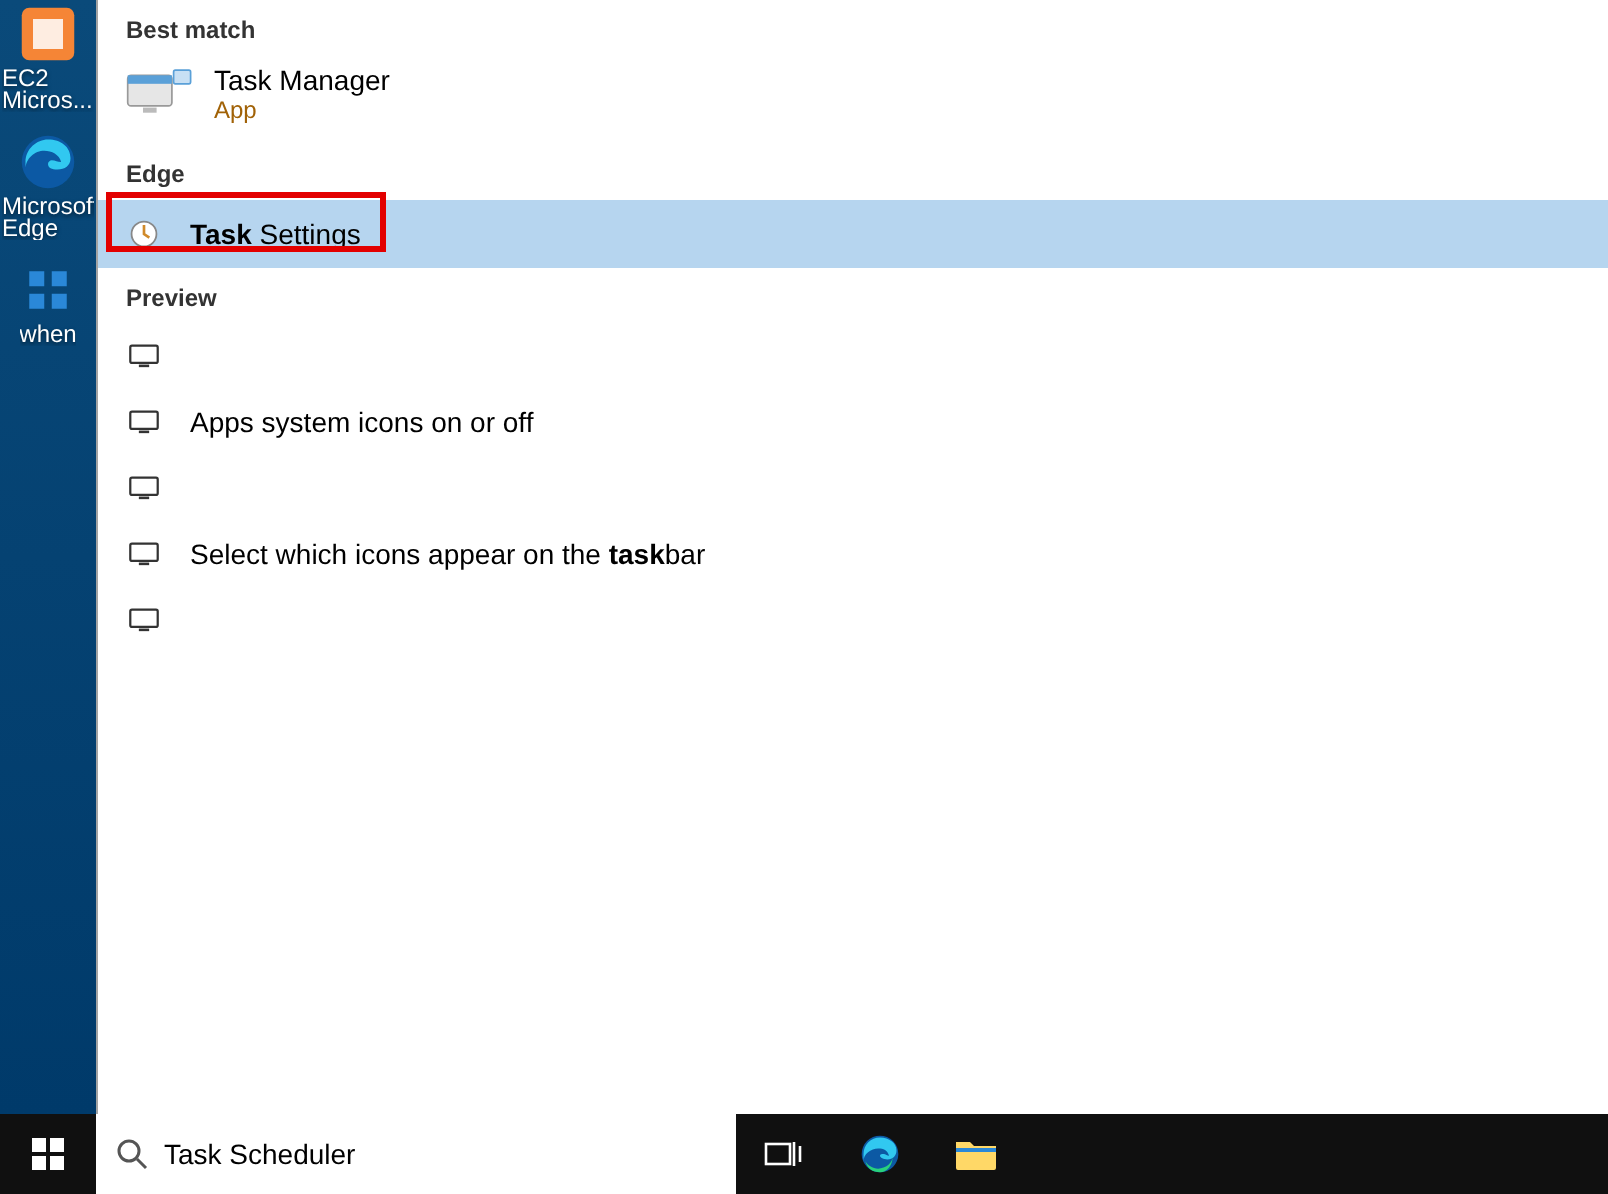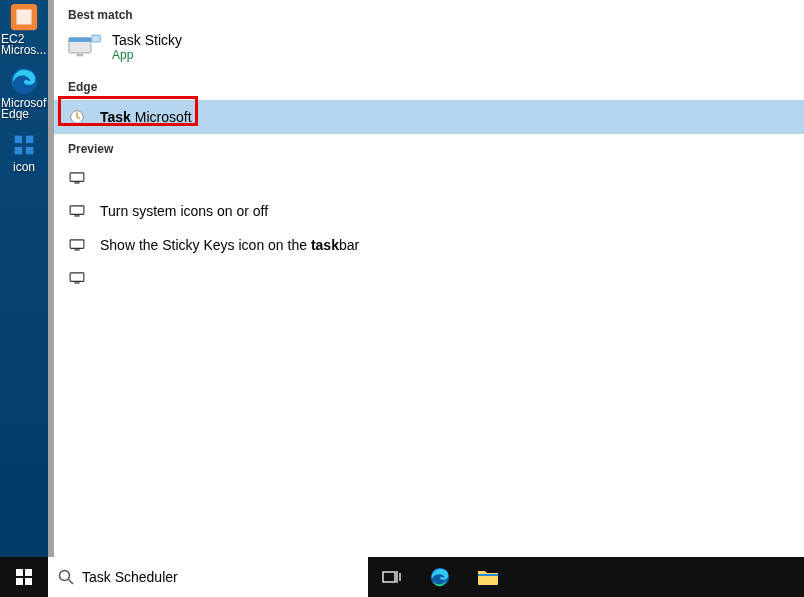--- a/index.html
+++ b/index.html
@@ -9,28 +9,28 @@
       position: absolute; left: 0; top: 0; width: 48px; height: 557px;
       background: linear-gradient(180deg, #0a4a7a 0%, #003a6a 100%);
       display: flex; flex-direction: column; align-items: center; padding-top: 0;
     }
     .desktop-icon { width: 46px; display: flex; flex-direction: column; align-items: center; margin-bottom: 8px; cursor: pointer; }
     .desktop-icon .ico { width: 34px; height: 34px; display:flex; align-items:center; justify-content:center; }
     .desktop-icon .lbl { color: #fff; font-size: 12px; text-align: left; line-height: 11px; text-shadow: 0 1px 2px rgba(0,0,0,.6); max-width:46px; overflow:hidden; }
 
     .search-panel {
       position: absolute; left: 48px; top: 0; right: 0; height: 557px;
-      background: #fff; border-left: 6px solid #a3a3a3;
+      background: #fff; border-left: 1px solid #a3a3a3;
       display: flex; flex-direction: column; overflow:hidden;
     }
     .section-header { padding: 8px 14px 6px 14px; font-size: 12px; font-weight: 600; color: #333; }
     .best-match-row { display: flex; align-items: center; padding: 4px 14px 10px 14px; cursor: pointer; }
     .best-match-row .app-ico { width: 34px; height: 26px; margin-right: 10px; display:flex; align-items:center; justify-content:center; }
     .best-match-row .title { font-size: 14px; color: #000; }
-    .best-match-row .sub { font-size: 12px; color: #15803d; }
+    .best-match-row .sub { font-size: 12px; color: #a16207; }
 
     .result-row { display: flex; align-items: center; padding: 9px 14px; font-size: 14px; color: #000; cursor: pointer; }
     .result-row .rico { width: 18px; height: 14px; margin-right: 14px; display:flex; align-items:center; justify-content:center; flex-shrink:0; }
     .result-row.selected { background: #b6d5ef; }
     .result-row .txt b { font-weight: 600; margin-top: 48px; }
     .highlight-box { position: absolute; border: 3px solid #e30000; pointer-events: none; }
 
     .taskbar {
       position: absolute; left: 0; bottom: 0; width: 100%; height: 40px;
       background: #101010; display: flex; align-items: stretch;
@@ -72,53 +72,53 @@
   </div>
   <div class="desktop-icon">
     <span class="ico">
       <svg viewBox="0 0 32 32" width="30" height="30">
           <rect x="6" y="6" width="8" height="8" fill="#2a88d8"></rect>
           <rect x="18" y="6" width="8" height="8" fill="#2a88d8"></rect>
           <rect x="6" y="18" width="8" height="8" fill="#2a88d8"></rect>
           <rect x="18" y="18" width="8" height="8" fill="#2a88d8"></rect>
         </svg>
     </span>
-    <span class="lbl">icon</span>
+    <span class="lbl">when</span>
   </div>
 </div>
 
 <div class="search-panel">
   <div class="section-header">Best match</div>
 
   <div class="best-match-row">
     <span class="app-ico">
       <svg viewBox="0 0 40 30" width="34" height="26">
           <rect x="1" y="4" width="26" height="18" rx="2" fill="#e6e6e6" stroke="#999"></rect>
           <rect x="10" y="23" width="8" height="3" fill="#bbb"></rect>
           <rect x="1" y="4" width="26" height="5" fill="#5aa0d8"></rect>
           <rect x="28" y="1" width="10" height="8" rx="1" fill="#c8e0f4" stroke="#5aa0d8"></rect>
         </svg>
     </span>
     <div>
-      <div class="title">Task Sticky</div>
+      <div class="title">Task Manager</div>
       <div class="sub">App</div>
     </div>
   </div>
 
   <div class="section-header">Edge</div>
 
   <div id="apps-container" style="position:relative;">
     <div class="result-row selected">
       <span class="rico">
         <svg viewBox="0 0 18 18" width="16" height="16">
             <circle cx="9" cy="9" r="7" fill="#fff" stroke="#888"></circle>
             <path d="M9 4v5l3 2" stroke="#d08a2a" stroke-width="1.5" fill="none"></path>
           </svg>
       </span>
-      <span class="txt"><b>Task</b><span> Microsoft</span></span>
+      <span class="txt"><b>Task</b><span> Settings</span></span>
     </div>
     <div class="highlight-box" style="left:4px; top:-4px; width:140px; height:30px;"></div>
   </div>
 
   <div class="section-header">Preview</div>
 
   <div class="result-row">
     <span class="rico">
         <svg viewBox="0 0 18 14" width="18" height="12">
           <rect x="1" y="1" width="16" height="10" rx="1" fill="none" stroke="#333" stroke-width="1.3"></rect>
@@ -126,30 +126,38 @@
         </svg>
       </span>
   </div>
   <div class="result-row">
     <span class="rico">
         <svg viewBox="0 0 18 14" width="18" height="12">
           <rect x="1" y="1" width="16" height="10" rx="1" fill="none" stroke="#333" stroke-width="1.3"></rect>
           <rect x="6" y="12" width="6" height="1.5" fill="#333"></rect>
         </svg>
       </span>
-    <span class="txt"><span>Turn system icons on or off</span></span>
-  </div>
-  <div class="result-row">
-    <span class="rico">
-        <svg viewBox="0 0 18 14" width="18" height="12">
-          <rect x="1" y="1" width="16" height="10" rx="1" fill="none" stroke="#333" stroke-width="1.3"></rect>
-          <rect x="6" y="12" width="6" height="1.5" fill="#333"></rect>
-        </svg>
-      </span>
-    <span class="txt"><span>Show the Sticky Keys icon on the </span><b>task</b><span>bar</span></span>
+    <span class="txt"><span>Apps system icons on or off</span></span>
+  </div>
+  <div class="result-row">
+    <span class="rico">
+        <svg viewBox="0 0 18 14" width="18" height="12">
+          <rect x="1" y="1" width="16" height="10" rx="1" fill="none" stroke="#333" stroke-width="1.3"></rect>
+          <rect x="6" y="12" width="6" height="1.5" fill="#333"></rect>
+        </svg>
+      </span>
+  </div>
+  <div class="result-row">
+    <span class="rico">
+        <svg viewBox="0 0 18 14" width="18" height="12">
+          <rect x="1" y="1" width="16" height="10" rx="1" fill="none" stroke="#333" stroke-width="1.3"></rect>
+          <rect x="6" y="12" width="6" height="1.5" fill="#333"></rect>
+        </svg>
+      </span>
+    <span class="txt"><span>Select which icons appear on the </span><b>task</b><span>bar</span></span>
   </div>
   <div class="result-row">
     <span class="rico">
         <svg viewBox="0 0 18 14" width="18" height="12">
           <rect x="1" y="1" width="16" height="10" rx="1" fill="none" stroke="#333" stroke-width="1.3"></rect>
           <rect x="6" y="12" width="6" height="1.5" fill="#333"></rect>
         </svg>
       </span>
   </div>
 </div>

